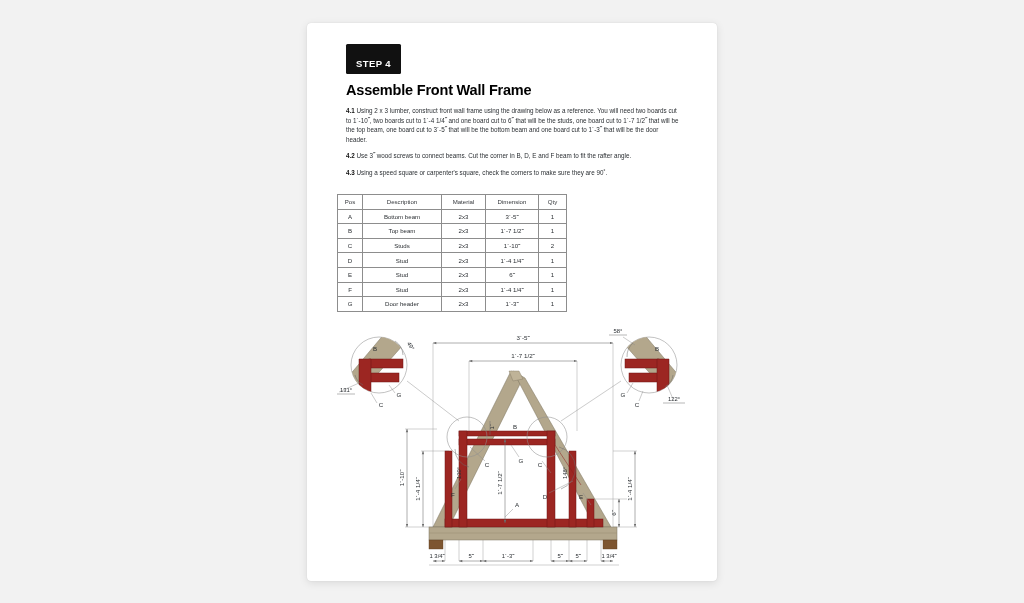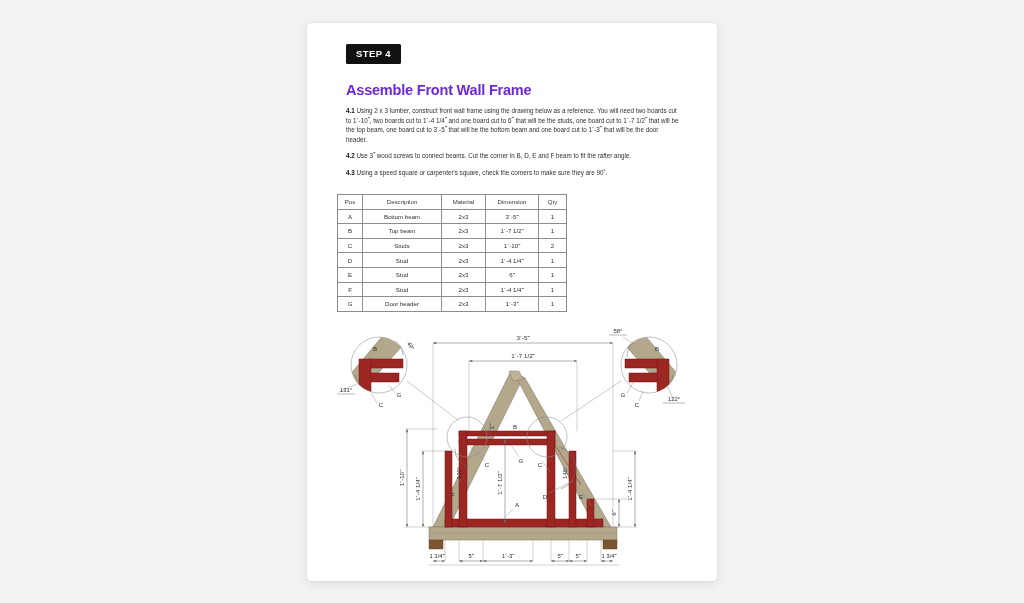--- a/index.html
+++ b/index.html
@@ -19,29 +19,29 @@
     background: #ffffff;
     border-radius: 4px;
     box-shadow: 0 2px 9px rgba(0,0,0,0.10), 0 0 1px rgba(0,0,0,0.16);
   }
 
   
   #step-badge {
     position: absolute; left: 39px; top: 21px;
     background: #111111; color: #ffffff;
     font-size: 9.5px; font-weight: bold; letter-spacing: .4px;
-    padding: 5px 10px 5px 10px;
+    padding: 15px 10px 5px 10px;
     border-radius: 1.5px;
     line-height: 1;
   }
 
   
   #heading {
     position: absolute; left: 39px; top: 59px;
-    font-size: 14.5px; font-weight: bold; color: #6d28d9;
+    font-size: 14.5px; font-weight: bold; color: #000000;
     letter-spacing: -0.2px;
   }
 
   
   .para {
     position: absolute; left: 39px; width: 333px;
     font-size: 6.3px; line-height: 1.52; color: #2b2f33;
     text-align: left;
   }
   .para b { font-weight: bold; color: #111; }

